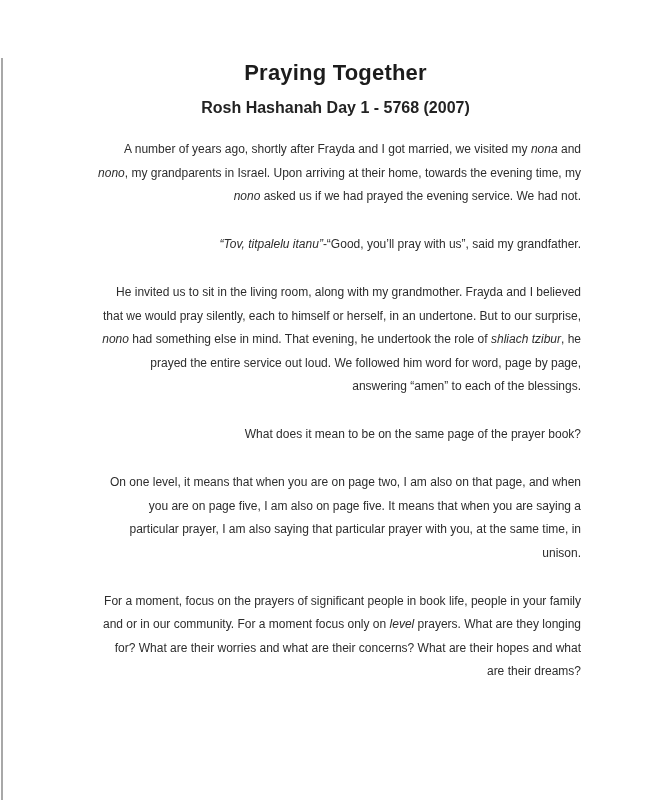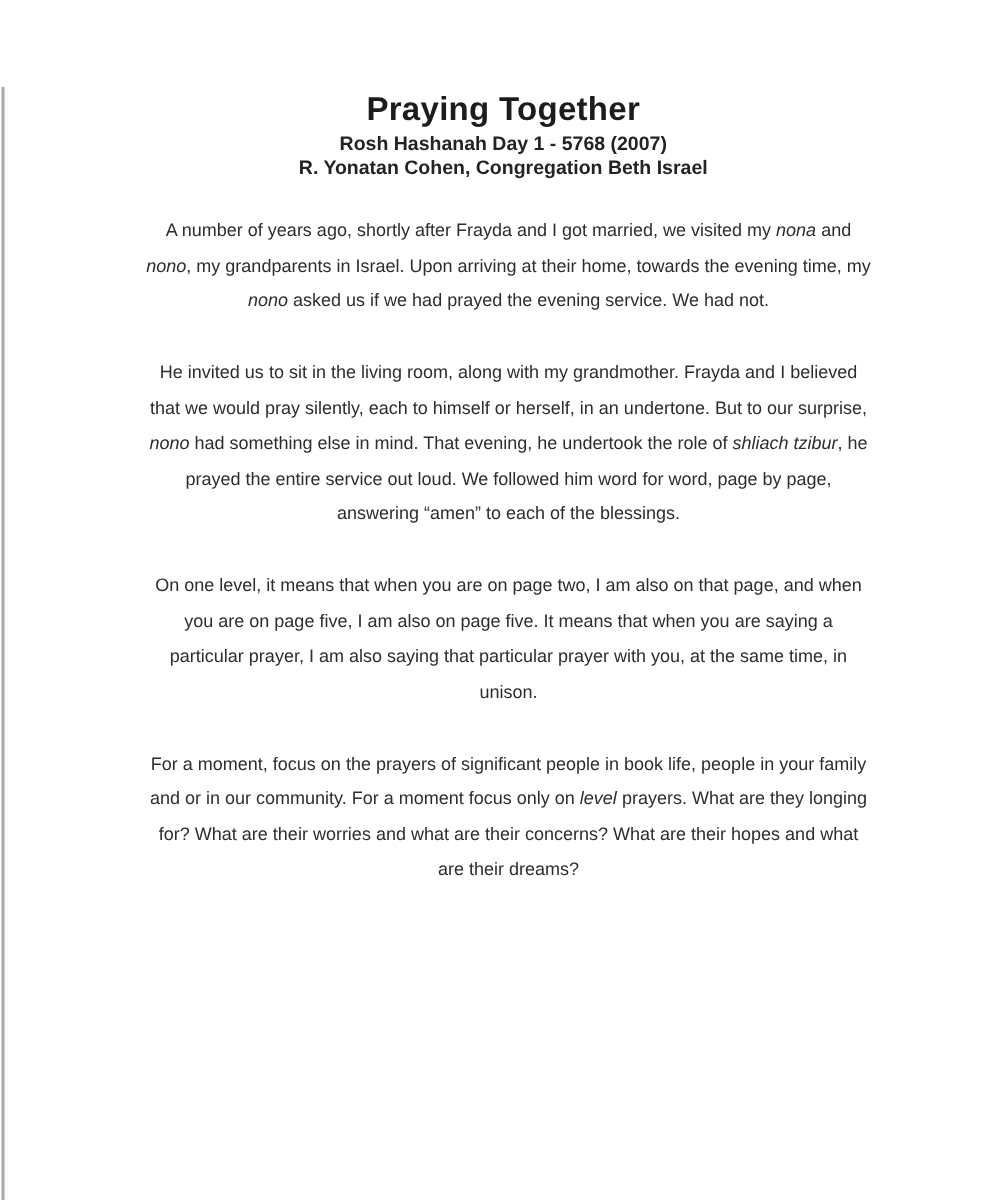--- a/index.html
+++ b/index.html
@@ -24,51 +24,52 @@
   .doc-header { text-align: center; }
   .doc-title {
     margin: 58px 0 0 0;
     font-size: 22px;
     line-height: 30px;
     font-weight: bold;
     color: #1c1c1c;
     letter-spacing: 0.2px;
   }
   .doc-subtitle {
-    margin: 0;
-    font-size: 13px;
+    margin: 12px;
+    font-size: 16px;
     line-height: 16px;
     font-weight: bold;
     color: #232323;
   }
   .doc-body {
     margin: 22px 90px 0 97px;
     width: 484px;
     color: #2d2d2d;
     font-size: 12px;
     line-height: 23.5px;
-    text-align: center;
+    text-align: right;
   }
   .doc-body p.para {
     margin: 0 0 24.5px 0;
     padding: 0;
   }
   .doc-body em { font-style: italic; }
 </style>
 </head>
 <body>
 
 <div class="page">
   <div class="left-edge-line"></div>
 
   <div class="doc-header">
     <h1 class="doc-title">Praying Together</h1>
     <p class="doc-subtitle">Rosh Hashanah Day 1 - 5768 (2007)</p>
-    <p class="doc-subtitle">R. Yonatan Cohen, Congregation Beth Israel</p>
   </div>
 
   <div class="doc-body">
       <p class="para"><span>A number of years ago, shortly after Frayda and I got married, we visited my </span><em>nona</em><span> and </span><em>nono</em><span>, my grandparents in Israel. Upon arriving at their home, towards the evening time, my </span><em>nono</em><span> asked us if we had prayed the evening service. We had not.</span></p>
+      <p class="para"><em>“Tov, titpalelu itanu”</em><span>-“Good, you’ll pray with us”, said my grandfather.</span></p>
       <p class="para"><span>He invited us to sit in the living room, along with my grandmother. Frayda and I believed that we would pray silently, each to himself or herself, in an undertone. But to our surprise, </span><em>nono</em><span> had something else in mind. That evening, he undertook the role of </span><em>shliach tzibur</em><span>, he prayed the entire service out loud. We followed him word for word, page by page, answering “amen” to each of the blessings.</span></p>
+      <p class="para"><span>What does it mean to be on the same page of the prayer book?</span></p>
       <p class="para"><span>On one level, it means that when you are on page two, I am also on that page, and when you are on page five, I am also on page five. It means that when you are saying a particular prayer, I am also saying that particular prayer with you, at the same time, in unison.</span></p>
       <p class="para"><span>For a moment, focus on the prayers of significant people in book life, people in your family and or in our community. For a moment focus only on </span><em>level</em><span> prayers. What are they longing for? What are their worries and what are their concerns? What are their hopes and what are their dreams?</span></p>
     </div>
 </div>
 
 </body></html>

